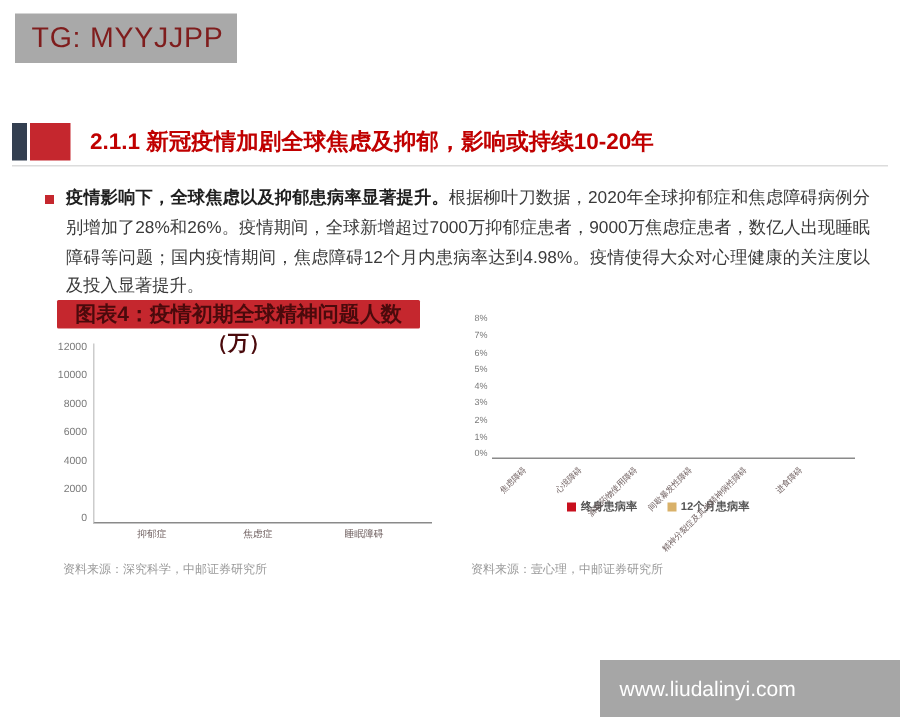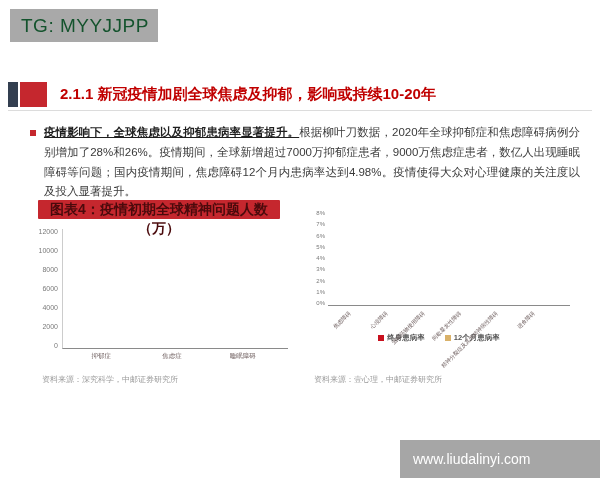--- a/index.html
+++ b/index.html
@@ -1,34 +1,34 @@
 <!DOCTYPE html>
 <html><head>
 <meta charset="utf-8">
 <style>
   html,body{margin:0;padding:0;background:#fff;}
   .slide{position:relative;width:600px;height:480px;background:#ffffff;overflow:hidden;
          font-family:"Liberation Sans","DejaVu Sans",sans-serif;}
 
   
   .tg-badge{position:absolute;left:10px;top:9px;width:148px;height:33px;background:#a9a9a9;
-            color:#14532d;font-size:19px;display:flex;align-items:center;padding-left:11px;
+            color:#7f1d1d;font-size:19px;display:flex;align-items:center;padding-left:11px;
             box-sizing:border-box;letter-spacing:.5px;}
 
   
   .mark-navy{position:absolute;left:8px;top:82px;width:10px;height:25px;background:#333f50;}
   .mark-red{position:absolute;left:20px;top:82px;width:27px;height:25px;background:#c5272e;}
   .section-title{position:absolute;left:60px;top:85px;font-size:15px;font-weight:bold;color:#c00000;}
   .header-rule{position:absolute;left:8px;top:110px;width:584px;height:1px;background:#dcdcdc;}
 
   
   .bullet-sq{position:absolute;left:30px;top:130px;width:6px;height:6px;background:#c5272e;}
   .para{position:absolute;left:44px;top:123px;width:536px;font-size:11.5px;line-height:1.72;
         color:#3a3a3a;text-align:justify;}
-  .para b{color:#1f1f1f;text-decoration:underline;}
+  .para b{color:#1f1f1f;}
 
   
   .panel{position:absolute;top:200px;height:185px;}
   .panel-left{left:36px;width:252px;}
   .panel-right{left:308px;width:262px;}
   .band{height:19px;line-height:19px;background:#c5272e;color:#4a0a0c;font-weight:bold;
         font-size:14px;text-align:center;width:242px;border-radius:1px;}
   .panel-left .band{margin-left:2px;}
   .panel-right .band{margin-left:10px;}
 

